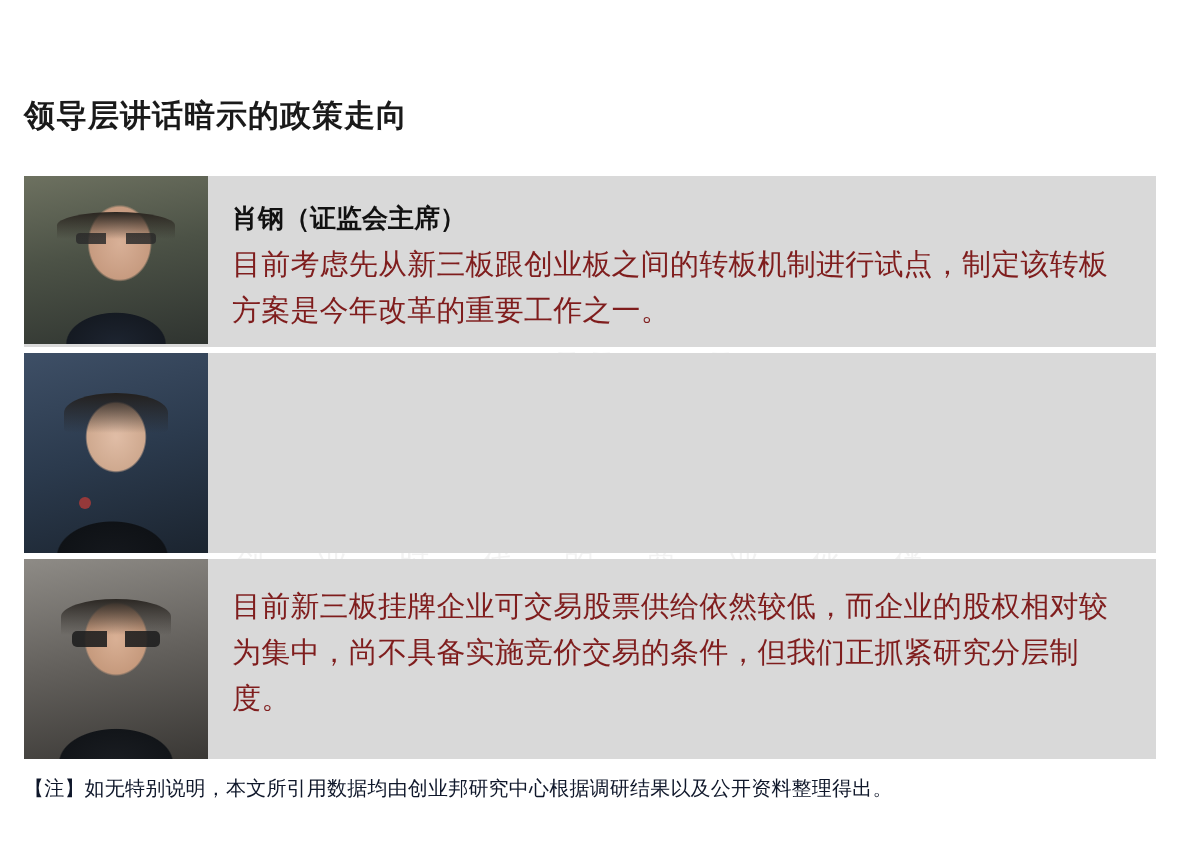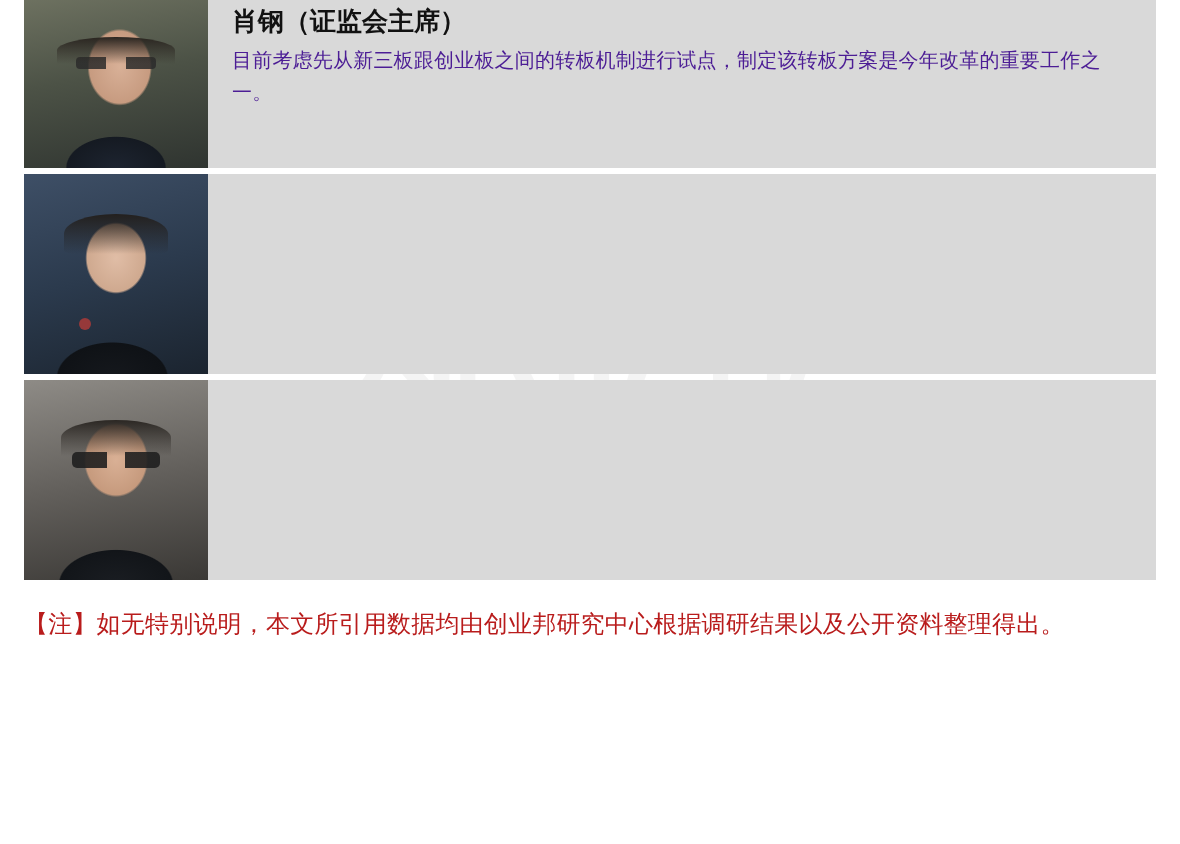--- a/index.html
+++ b/index.html
@@ -78,42 +78,42 @@
     background-position: center top;
     position: relative;
     overflow: hidden;
   }
   .row-1 .photo { height: 168px; }
   .row-2 .photo { height: 200px; }
   .row-3 .photo { height: 200px; }
 
   .txt {
     flex: 1;
-    padding: 4px 30px 14px 24px;
+    padding: 25px 30px 14px 24px;
     box-sizing: border-box;
   }
   .person {
     font-size: 26px;
     font-weight: bold;
     color: #111111;
     margin: 2px 0 8px 0;
     line-height: 1.2;
   }
   .quote {
-    font-size: 20px;
-    color: #4c1d95;
+    font-size: 29px;
+    color: #7f1d1d;
     line-height: 1.58;
     letter-spacing: 0.2px;
   }
   .note {
     position: relative;
     z-index: 3;
-    margin-top: 28px;
-    font-size: 24px;
-    color: #b91c1c;
+    margin-top: 16px;
+    font-size: 20px;
+    color: #0f172a;
     letter-spacing: 0.2px;
   }
 
   
   .p1 {
     background:
       radial-gradient(ellipse 52px 62px at 52% 40%, #d8b097 0%, #c79b80 58%, rgba(199,155,128,0) 62%),
       radial-gradient(ellipse 70px 44px at 50% 100%, #1d2430 0%, #151a22 70%, rgba(21,26,34,0) 72%),
       linear-gradient(170deg, #6d7160 0%, #4c5246 45%, #2f3430 100%);
   }
@@ -184,38 +184,40 @@
   }
 </style>
 </head>
 <body>
 
 <div class="page">
 
   <div class="watermark">创业邦</div>
   <div class="watermark-sub">创 业 时 代 的 商 业 伙 伴</div>
 
+  <h1 class="title">领导层讲话暗示的政策走向</h1>
 
   <div class="rows">
 
     <div class="row row-1">
       <div class="photo p1"></div>
       <div class="txt">
         <div class="person">肖钢（证监会主席）</div>
         <div class="quote">目前考虑先从新三板跟创业板之间的转板机制进行试点，制定该转板方案是今年改革的重要工作之一。</div>
       </div>
     </div>
 
     <div class="row row-2">
       <div class="photo p2"></div>
     </div>
 
     <div class="row row-3">
       <div class="photo p3"></div>
       <div class="txt">
+        <div class="quote">目前新三板挂牌企业可交易股票供给依然较低，而企业的股权相对较为集中，尚不具备实施竞价交易的条件，但我们正抓紧研究分层制度。</div>
       </div>
     </div>
 
   </div>
 
   <div class="note">【注】如无特别说明，本文所引用数据均由创业邦研究中心根据调研结果以及公开资料整理得出。</div>
 
 </div>
 
 </body></html>

